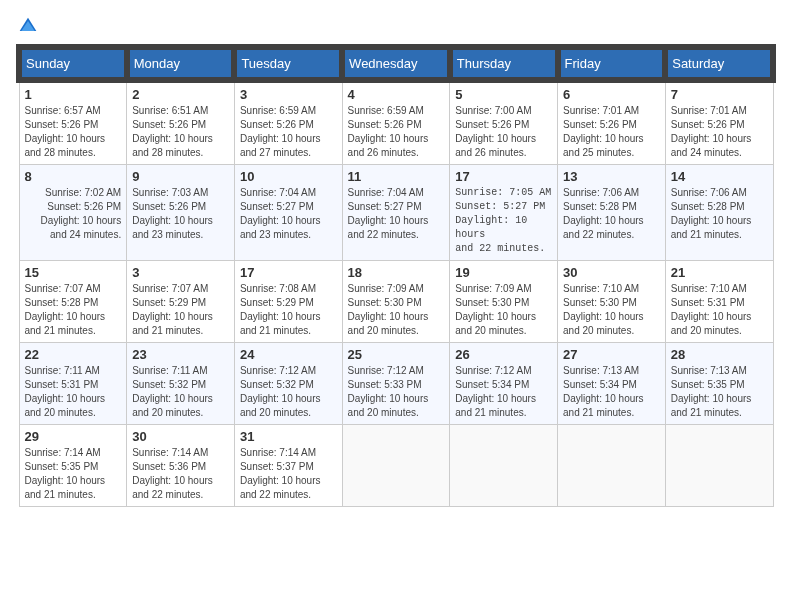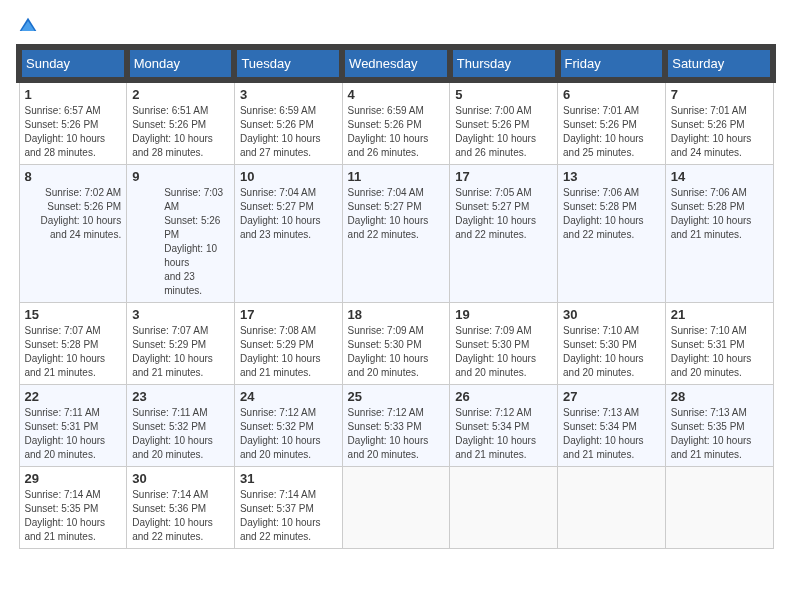--- a/index.html
+++ b/index.html
@@ -180,42 +180,42 @@
       <tr>
         <td>
           <span class="day-number">8</span>
           <div class="day-info" style="white-space: pre-line; text-align: right;">Sunrise: 7:02 AM
 Sunset: 5:26 PM
 Daylight: 10 hours
 and 24 minutes.</div>
         </td>
         <td>
           <span class="day-number">9</span>
-          <div class="day-info" style="white-space: pre-line; margin-left: 32px;">Sunrise: 7:03 AM
+          <div class="day-info" style="white-space: pre-line;">Sunrise: 7:03 AM
 Sunset: 5:26 PM
 Daylight: 10 hours
 and 23 minutes.</div>
         </td>
         <td>
           <span class="day-number">10</span>
           <div class="day-info" style="white-space: pre-line;">Sunrise: 7:04 AM
 Sunset: 5:27 PM
 Daylight: 10 hours
 and 23 minutes.</div>
         </td>
         <td>
           <span class="day-number">11</span>
           <div class="day-info" style="white-space: pre-line;">Sunrise: 7:04 AM
 Sunset: 5:27 PM
 Daylight: 10 hours
 and 22 minutes.</div>
         </td>
         <td>
           <span class="day-number">17</span>
-          <div class="day-info" style="white-space: pre-line;">Sunrise: 7:05 AM
+          <div class="day-info" style="white-space: pre-line; font-family: Liberation Mono, monospace;">Sunrise: 7:05 AM
 Sunset: 5:27 PM
 Daylight: 10 hours
 and 22 minutes.</div>
         </td>
         <td>
           <span class="day-number">13</span>
           <div class="day-info" style="white-space: pre-line;">Sunrise: 7:06 AM
 Sunset: 5:28 PM
 Daylight: 10 hours
 and 22 minutes.</div>

